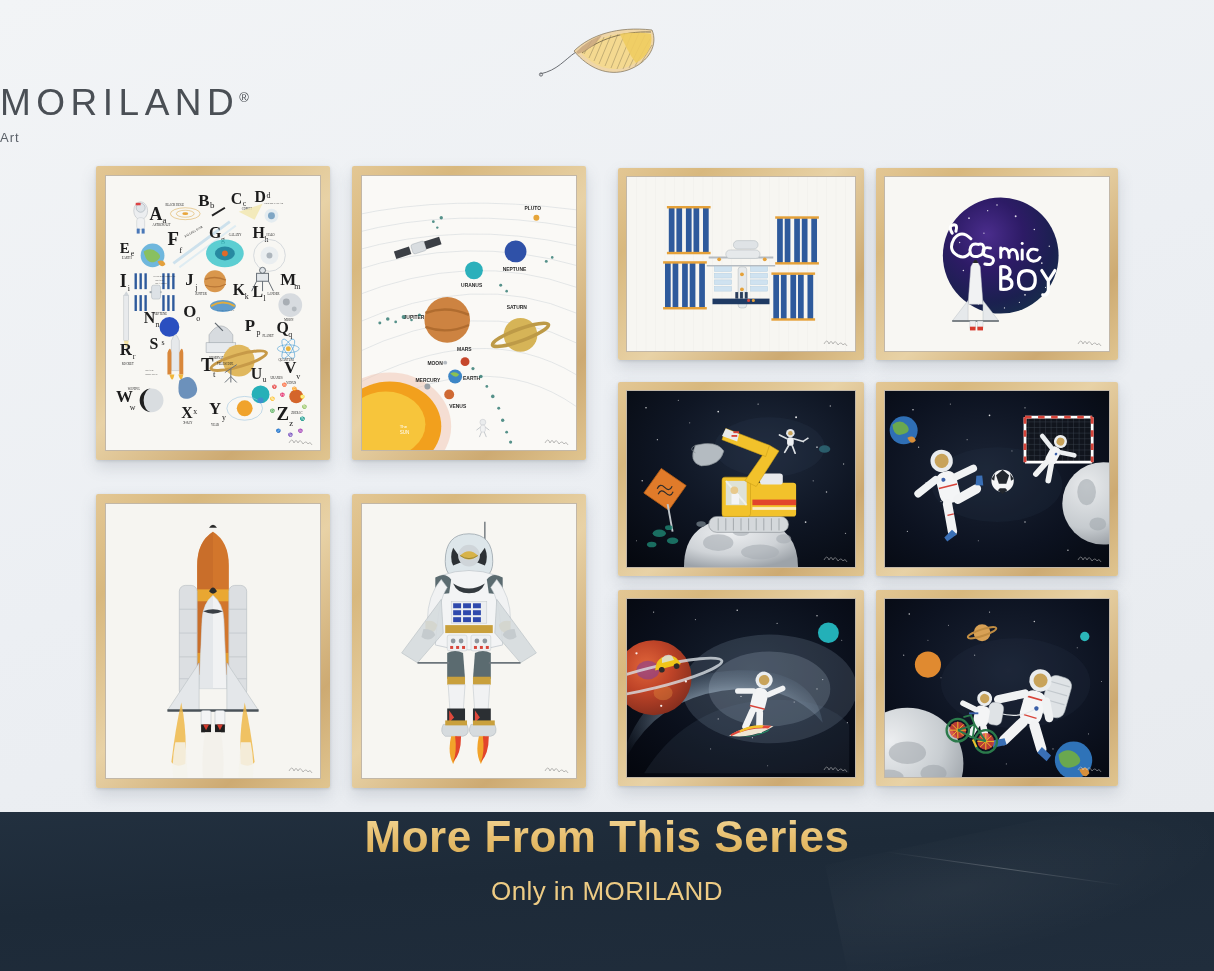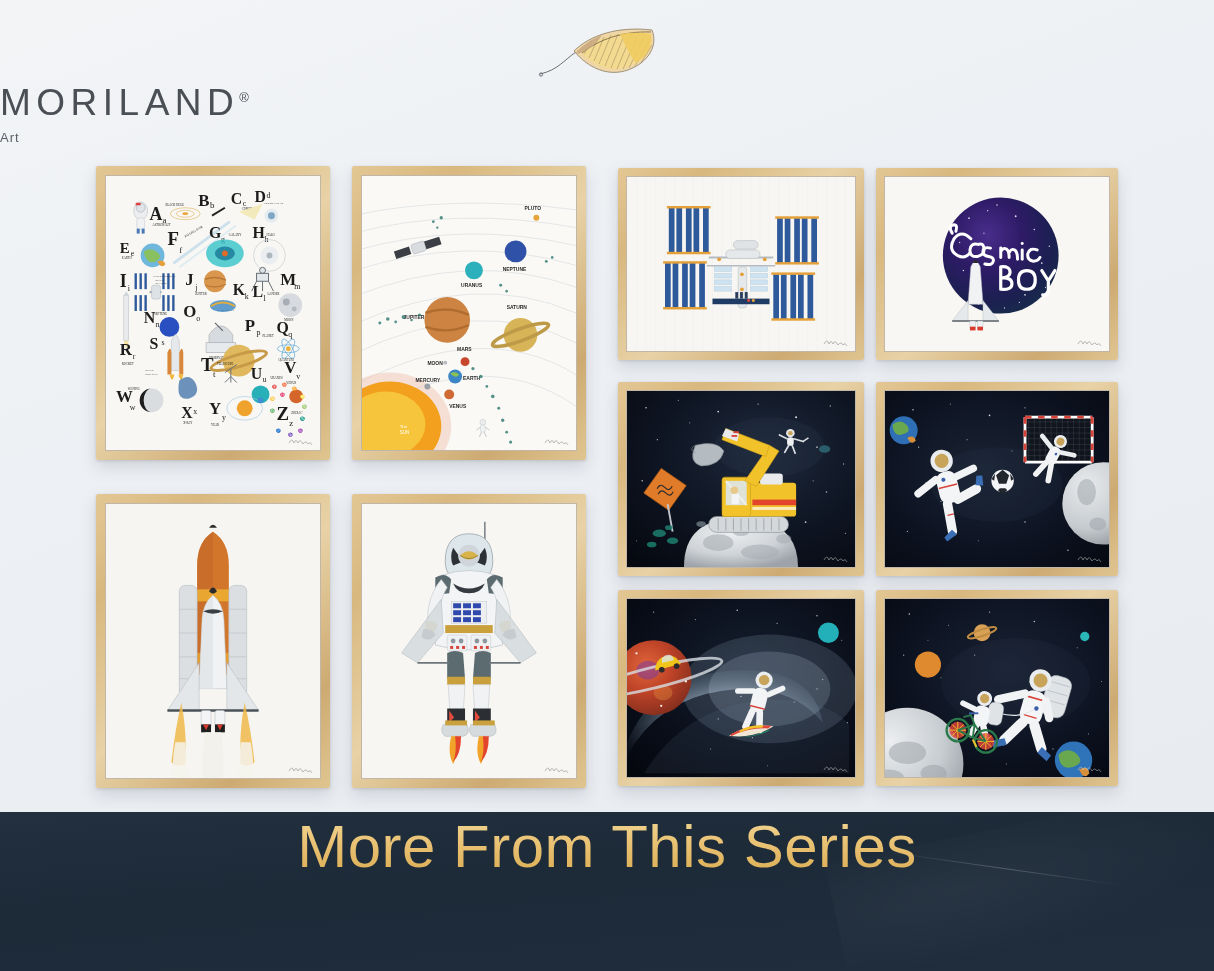--- a/index.html
+++ b/index.html
@@ -35,21 +35,21 @@
   .sig{position:absolute;right:6px;bottom:5px;width:26px;height:9px;opacity:.55;}
   .sig.onDark{opacity:.65;}
 
   
   .banner{position:absolute;left:0;top:812px;width:1214px;height:159px;
     background:linear-gradient(175deg,#22303f 0%,#1d2a38 40%,#202d3c 100%);
     text-align:center;overflow:hidden;}
   .banner:before{content:"";position:absolute;right:-40px;top:8px;width:420px;height:130px;
     background:radial-gradient(ellipse at 30% 40%,rgba(255,255,255,.045),transparent 65%);
     transform:rotate(-12deg);}
-  .banner-title{font-size:60px;font-weight:400;letter-spacing:.5px;
+  .banner-title{font-size:44px;font-weight:700;letter-spacing:.5px;
     background:linear-gradient(180deg,#f3d99a 0%,#e9c274 45%,#d9aa4e 100%);
     -webkit-background-clip:text;background-clip:text;color:#e8c477;
     -webkit-text-fill-color:transparent;display:inline-block;}
   .banner-sub{margin-top:14px;font-size:26px;font-weight:300;letter-spacing:.4px;
     color:#edcb84;display:block;}
   .crack{position:absolute;right:90px;top:56px;width:240px;height:1px;
     background:linear-gradient(90deg,transparent,rgba(255,255,255,.22),transparent);
     transform:rotate(8deg);}
 </style>
 </head>
@@ -1139,15 +1139,16 @@
         <svg class="sig onDark" viewBox="0 0 26 9">
           <path d="M1 7 q3 -6 5 0 q2 -5 4 0 q2 -5 5 1 q3 -4 5 0 q2 -3 4 1" stroke="#ddd" stroke-width=".7" fill="none"></path>
         </svg>
       </div>
     </div>
   </div>
 
   <div class="banner">
     <div class="crack"></div>
     <div class="banner-title">More From This Series</div>
+    <div class="banner-sub">Only in MORILAND</div>
   </div>
 
 </div>
 
 </body></html>

